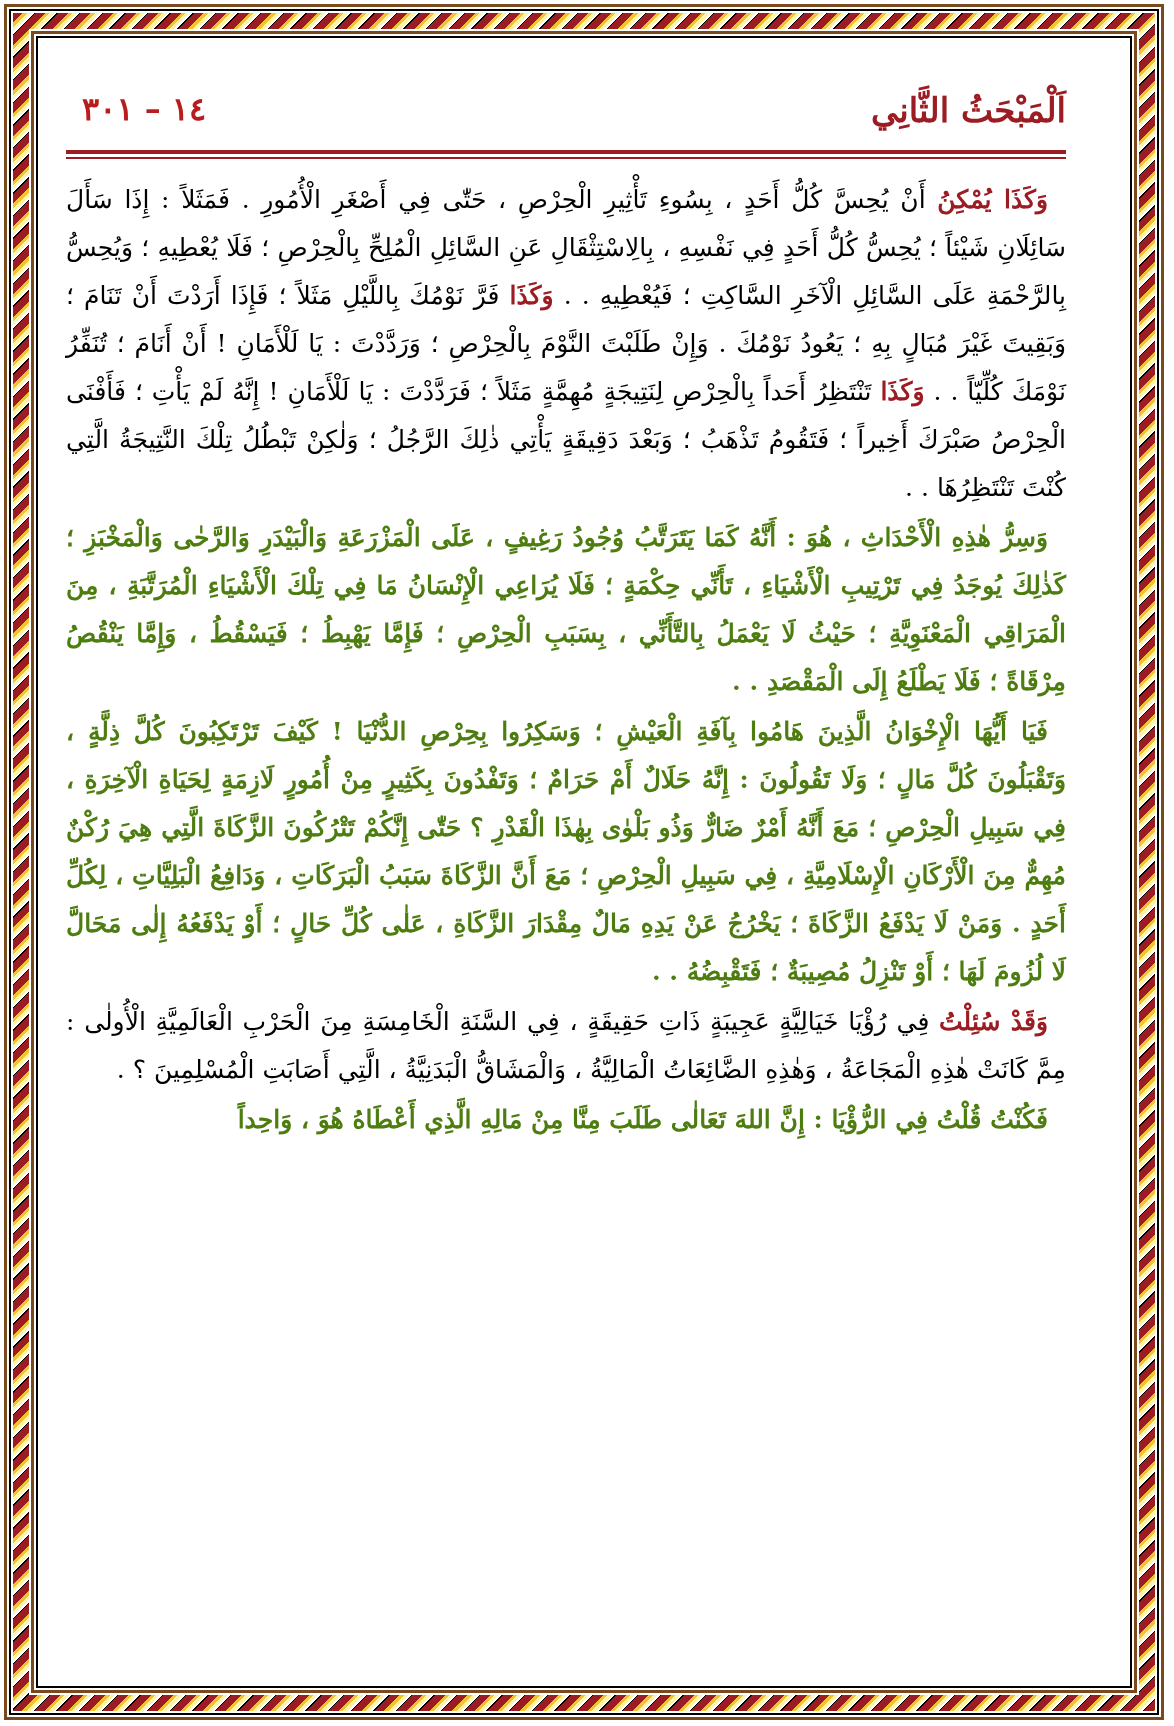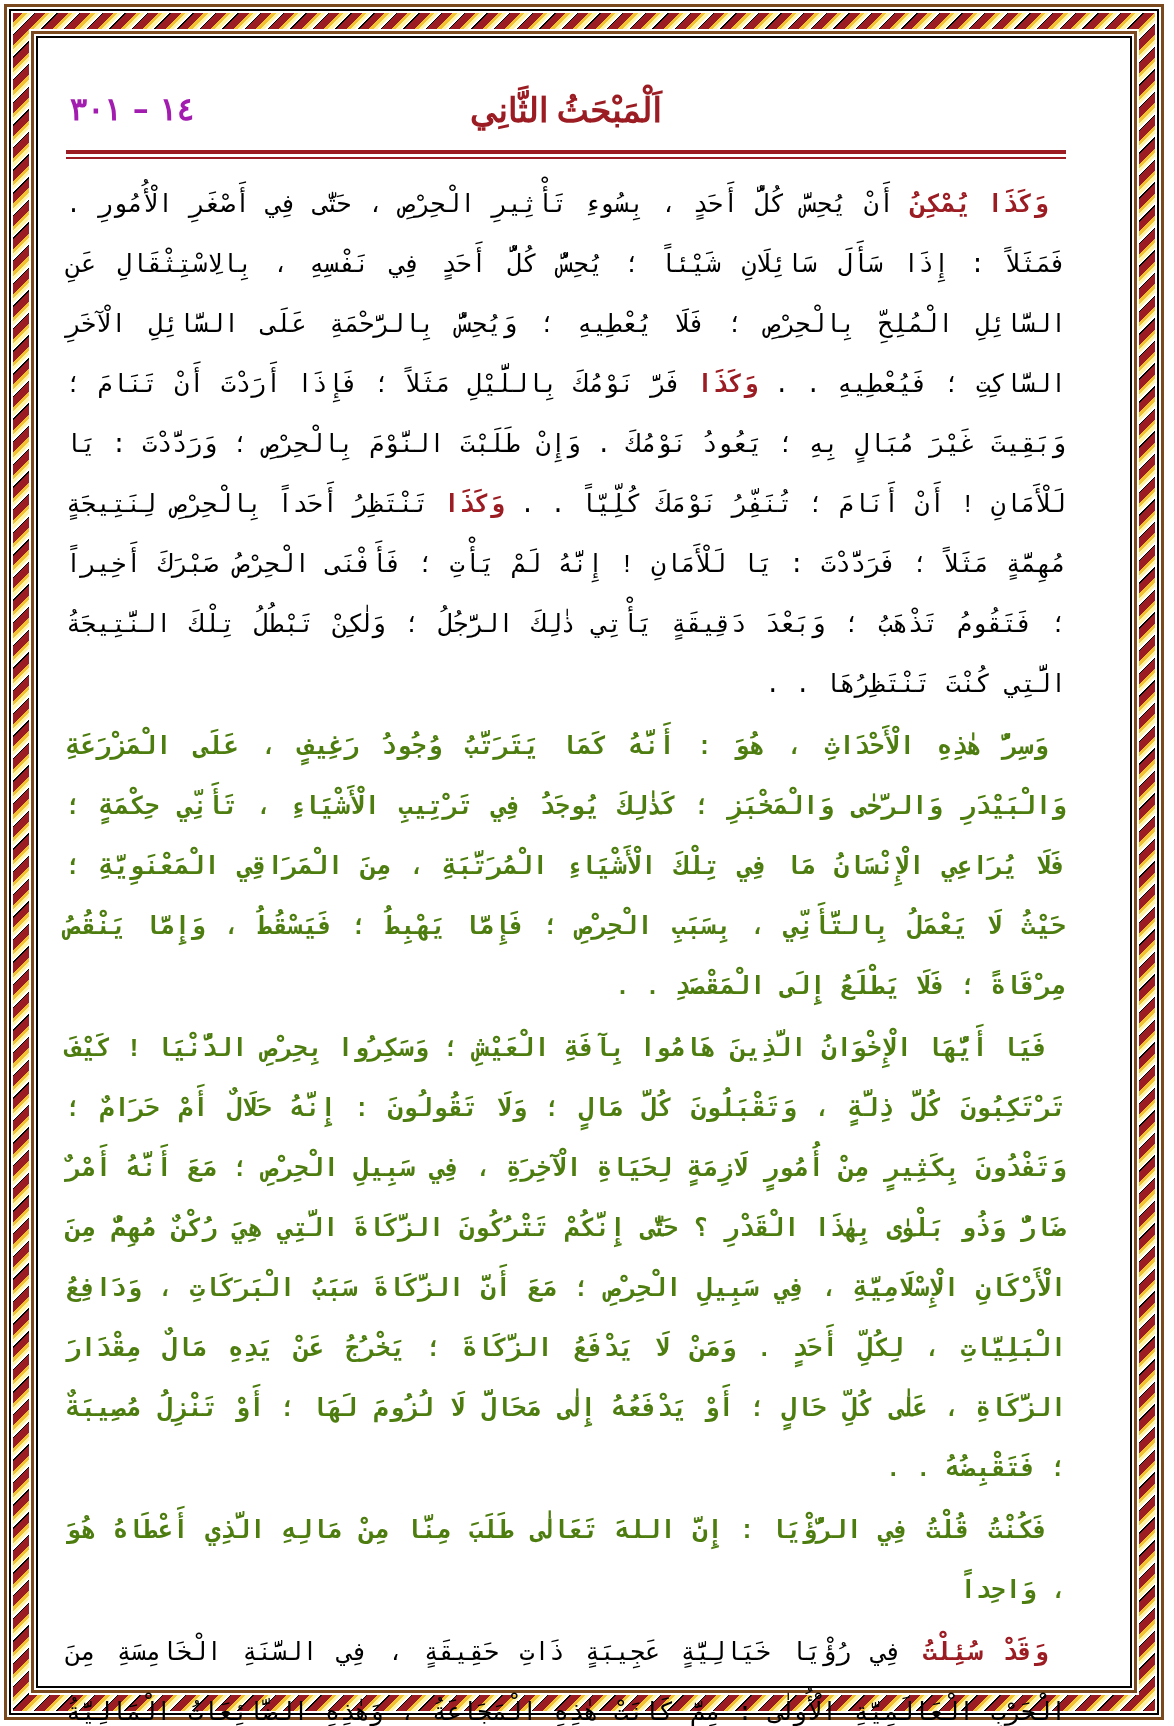--- a/index.html
+++ b/index.html
@@ -42,39 +42,39 @@
     position:absolute; left:66px; top:80px; width:1000px;
     direction:rtl;
     font-family:"DejaVu Serif", serif;
     color:#000;
   }
   .header {
     position:relative; height:68px;
   }
   .header-title {
     position:absolute; right:0; left:0; top:10px;
-    text-align:center; font-size:34px; color:#9b1c22; font-weight:bold;font-family:Liberation Serif, serif;
+    text-align:right; font-size:34px; color:#9b1c22; font-weight:bold;
   }
   .header-pageno {
-    position:absolute; left:4px; top:10px; direction:ltr;
-    font-size:32px; color:#a21caf; font-weight:bold;
+    position:absolute; left:16px; top:10px; direction:ltr;
+    font-size:32px; color:#b91c1c; font-weight:bold;
   }
   .header-rule {
     position:absolute; left:0; right:0; top:70px; height:0;
     border-top:4px solid #9b1c22;
   }
   .header-rule2 {
     position:absolute; left:0; right:0; top:77px; height:0;
     border-top:2px solid #9b1c22;
   }
 
   .body-text { margin-top:28px; }
   .para {
-    font-size:25px; line-height:60px; text-align:justify;
-    margin:0 0 2px 0; text-indent:18px;font-family:Liberation Mono, monospace;
+    font-size:25px; line-height:48px; text-align:justify;
+    margin:0 0 2px 0; text-indent:18px;
   }
   .para.red { color:#4d7c0f; font-weight:bold; }
   .kw { color:#9b1c22; font-weight:bold; }
 </style>
 </head>
 <body>
 
 <div class="frame">
   <div class="frame-inner-line"></div>
   <div class="braid"></div>
@@ -89,18 +89,18 @@
     <div class="header-rule"></div>
     <div class="header-rule2"></div>
   </div>
 
   <div class="body-text">
     <p class="para">
       <span class="kw">وَكَذَا يُمْكِنُ</span><span> أَنْ يُحِسَّ كُلُّ أَحَدٍ ، بِسُوءِ تَأْثِيرِ الْحِرْصِ ، حَتّٰى فِي أَصْغَرِ الْأُمُورِ . فَمَثَلاً : إِذَا سَأَلَ سَائِلَانِ شَيْئاً ؛ يُحِسُّ كُلُّ أَحَدٍ فِي نَفْسِهِ ، بِالِاسْتِثْقَالِ عَنِ السَّائِلِ الْمُلِحِّ بِالْحِرْصِ ؛ فَلَا يُعْطِيهِ ؛ وَيُحِسُّ بِالرَّحْمَةِ عَلَى السَّائِلِ الْآخَرِ السَّاكِتِ ؛ فَيُعْطِيهِ . . </span><span class="kw">وَكَذَا</span><span> فَرَّ نَوْمُكَ بِاللَّيْلِ مَثَلاً ؛ فَإِذَا أَرَدْتَ أَنْ تَنَامَ ؛ وَبَقِيتَ غَيْرَ مُبَالٍ بِهِ ؛ يَعُودُ نَوْمُكَ . وَإِنْ طَلَبْتَ النَّوْمَ بِالْحِرْصِ ؛ وَرَدَّدْتَ : يَا لَلْأَمَانِ ! أَنْ أَنَامَ ؛ تُنَفِّرُ نَوْمَكَ كُلِّيّاً . . </span><span class="kw">وَكَذَا</span><span> تَنْتَظِرُ أَحَداً بِالْحِرْصِ لِنَتِيجَةٍ مُهِمَّةٍ مَثَلاً ؛ فَرَدَّدْتَ : يَا لَلْأَمَانِ ! إِنَّهُ لَمْ يَأْتِ ؛ فَأَفْنَى الْحِرْصُ صَبْرَكَ أَخِيراً ؛ فَتَقُومُ تَذْهَبُ ؛ وَبَعْدَ دَقِيقَةٍ يَأْتِي ذٰلِكَ الرَّجُلُ ؛ وَلٰكِنْ تَبْطُلُ تِلْكَ النَّتِيجَةُ الَّتِي كُنْتَ تَنْتَظِرُهَا . .</span>
     </p>
     <p class="para red">وَسِرُّ هٰذِهِ الْأَحْدَاثِ ، هُوَ : أَنَّهُ كَمَا يَتَرَتَّبُ وُجُودُ رَغِيفٍ ، عَلَى الْمَزْرَعَةِ وَالْبَيْدَرِ وَالرَّحٰى وَالْمَخْبَزِ ؛ كَذٰلِكَ يُوجَدُ فِي تَرْتِيبِ الْأَشْيَاءِ ، تَأَنِّي حِكْمَةٍ ؛ فَلَا يُرَاعِي الْإِنْسَانُ مَا فِي تِلْكَ الْأَشْيَاءِ الْمُرَتَّبَةِ ، مِنَ الْمَرَاقِي الْمَعْنَوِيَّةِ ؛ حَيْثُ لَا يَعْمَلُ بِالتَّأَنِّي ، بِسَبَبِ الْحِرْصِ ؛ فَإِمَّا يَهْبِطُ ؛ فَيَسْقُطُ ، وَإِمَّا يَنْقُصُ مِرْقَاةً ؛ فَلَا يَطْلَعُ إِلَى الْمَقْصَدِ . .</p>
     <p class="para red">فَيَا أَيُّهَا الْإِخْوَانُ الَّذِينَ هَامُوا بِآفَةِ الْعَيْشِ ؛ وَسَكِرُوا بِحِرْصِ الدُّنْيَا ! كَيْفَ تَرْتَكِبُونَ كُلَّ ذِلَّةٍ ، وَتَقْبَلُونَ كُلَّ مَالٍ ؛ وَلَا تَقُولُونَ : إِنَّهُ حَلَالٌ أَمْ حَرَامٌ ؛ وَتَفْدُونَ بِكَثِيرٍ مِنْ أُمُورٍ لَازِمَةٍ لِحَيَاةِ الْآخِرَةِ ، فِي سَبِيلِ الْحِرْصِ ؛ مَعَ أَنَّهُ أَمْرٌ ضَارٌّ وَذُو بَلْوٰى بِهٰذَا الْقَدْرِ ؟ حَتّٰى إِنَّكُمْ تَتْرُكُونَ الزَّكَاةَ الَّتِي هِيَ رُكْنٌ مُهِمٌّ مِنَ الْأَرْكَانِ الْإِسْلَامِيَّةِ ، فِي سَبِيلِ الْحِرْصِ ؛ مَعَ أَنَّ الزَّكَاةَ سَبَبُ الْبَرَكَاتِ ، وَدَافِعُ الْبَلِيَّاتِ ، لِكُلِّ أَحَدٍ . وَمَنْ لَا يَدْفَعُ الزَّكَاةَ ؛ يَخْرُجُ عَنْ يَدِهِ مَالٌ مِقْدَارَ الزَّكَاةِ ، عَلٰى كُلِّ حَالٍ ؛ أَوْ يَدْفَعُهُ إِلٰى مَحَالَّ لَا لُزُومَ لَهَا ؛ أَوْ تَنْزِلُ مُصِيبَةٌ ؛ فَتَقْبِضُهُ . .</p>
-    <p class="para red">فَكُنْتُ قُلْتُ فِي الرُّؤْيَا : إِنَّ اللهَ تَعَالٰى طَلَبَ مِنَّا مِنْ مَالِهِ الَّذِي أَعْطَاهُ هُوَ ، وَاحِداً</p>
     <p class="para">
       <span class="kw">وَقَدْ سُئِلْتُ</span><span> فِي رُؤْيَا خَيَالِيَّةٍ عَجِيبَةٍ ذَاتِ حَقِيقَةٍ ، فِي السَّنَةِ الْخَامِسَةِ مِنَ الْحَرْبِ الْعَالَمِيَّةِ الْأُولٰى : مِمَّ كَانَتْ هٰذِهِ الْمَجَاعَةُ ، وَهٰذِهِ الضَّائِعَاتُ الْمَالِيَّةُ ، وَالْمَشَاقُّ الْبَدَنِيَّةُ ، الَّتِي أَصَابَتِ الْمُسْلِمِينَ ؟ .</span>
     </p>
+    <p class="para red">فَكُنْتُ قُلْتُ فِي الرُّؤْيَا : إِنَّ اللهَ تَعَالٰى طَلَبَ مِنَّا مِنْ مَالِهِ الَّذِي أَعْطَاهُ هُوَ ، وَاحِداً</p>
   </div>
 </div>
 
 </body></html>

